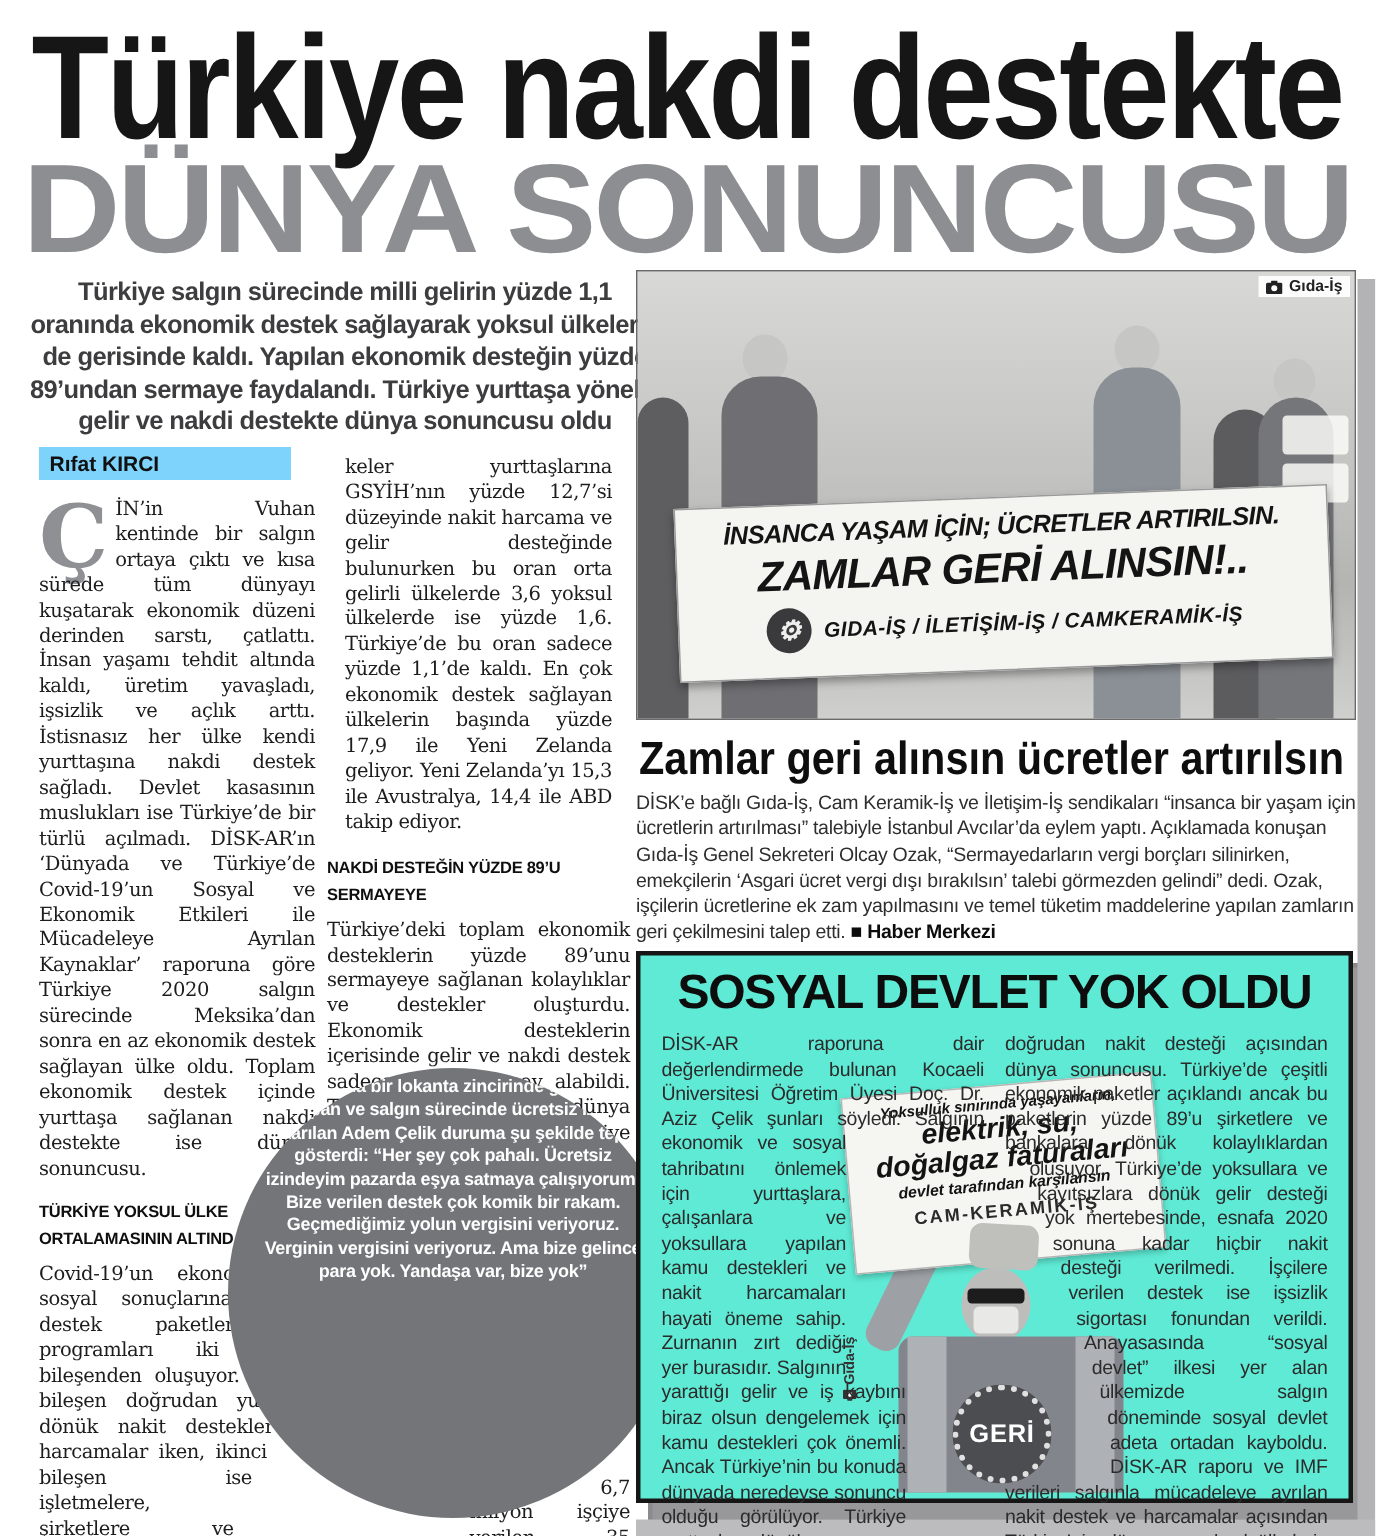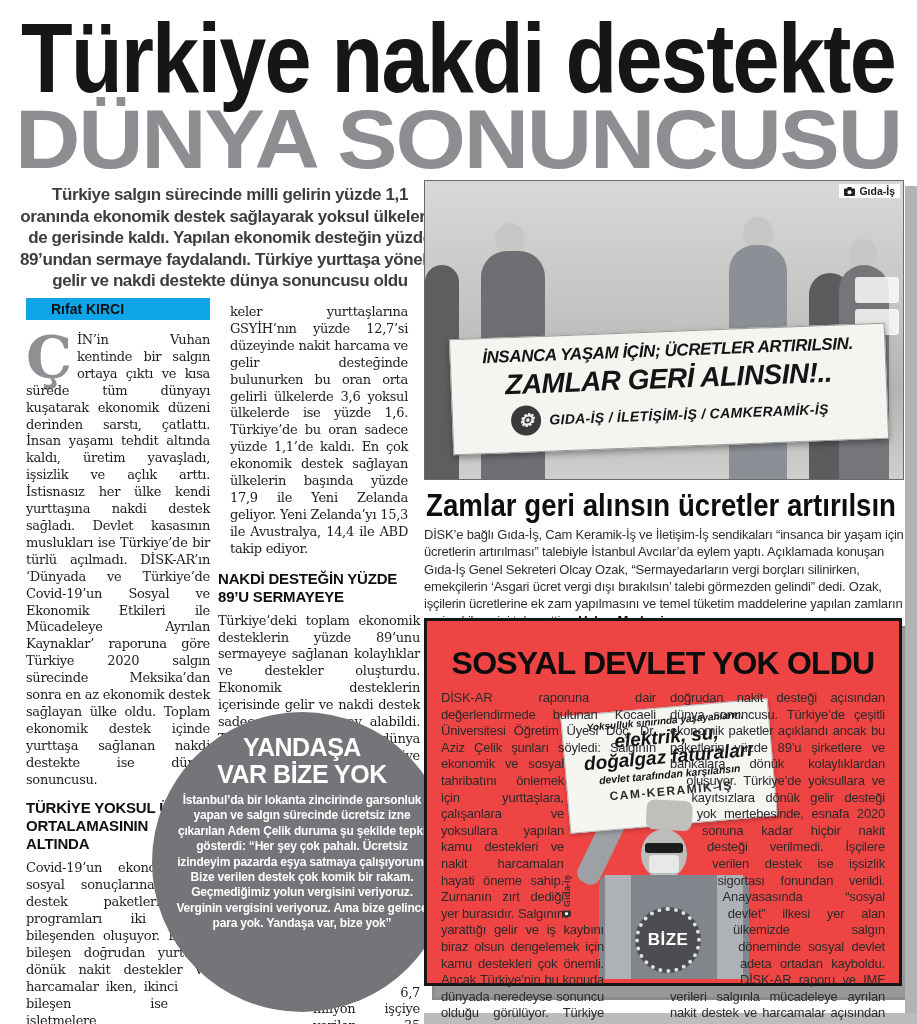--- a/index.html
+++ b/index.html
@@ -8,31 +8,31 @@
   svg text{font-family:"Liberation Sans",sans-serif;}
 
   
   .hl-svg{position:absolute;left:0;top:0;}
   .hl1{font-weight:bold;fill:#161616;letter-spacing:-2px;}
   .hl2{font-weight:bold;fill:#8d8e91;letter-spacing:-2px;}
 
   
   .lede{position:absolute;left:16px;top:184px;width:428px;text-align:center;
         font-size:17px;line-height:21.5px;font-weight:600;color:#3d3d3f;letter-spacing:-0.4px;}
-  .byline{position:absolute;left:26px;top:298px;width:184px;box-sizing:border-box;
-          background:#0ea5e9;color:#101010;font-size:14px;font-weight:700;padding:3px 25px;}
+  .byline{position:absolute;left:26px;top:298px;width:168px;box-sizing:border-box;
+          background:#7dd3fc;color:#101010;font-size:14px;font-weight:700;padding:3px 7px;}
 
   
   .artcol{position:absolute;font-family:"DejaVu Serif",serif;font-size:13px;line-height:16.9px;
           color:#1d1d1d;text-align:justify;letter-spacing:-0.3px;}
   .col1{left:26px;top:332px;width:184px;}
   .col2{left:218px;top:292px;width:202px;}
   .dropcap{float:left;font-size:58px;line-height:46px;font-weight:700;color:#8f9094;
            margin:3px 5px 0 0;}
-  .subhead{font-family:"Liberation Sans",sans-serif;font-weight:800;font-size:15px;
+  .subhead{font-family:"Liberation Sans",sans-serif;font-weight:800;font-size:11px;
            line-height:18px;color:#0f0f0f;margin:11px 0 7px;text-align:left;letter-spacing:-0.2px;}
   .spacer-c1{float:right;width:70px;height:248px;shape-outside:circle(150px at 162px 118px);}
   .spacer-c2{float:left;width:95px;height:252px;shape-outside:circle(152px at 84px 112px);}
 
   
   .pullquote{position:absolute;left:152px;top:712px;width:300px;height:300px;border-radius:50%;
              background:#747579;color:#fff;text-align:center;overflow:hidden;z-index:0;}
   .pq-title{font-size:25px;font-weight:800;line-height:27px;letter-spacing:-0.5px;margin-top:22px;}
   .pq-body{font-size:12px;font-weight:700;line-height:15.4px;padding:5px 20px 0;letter-spacing:-0.2px;}
 
@@ -57,23 +57,23 @@
                display:flex;align-items:center;justify-content:center;font-size:18px;flex:0 0 auto;}
 
   
   .cap-title-svg{position:absolute;left:424px;top:486px;}
   .capT{font-weight:bold;fill:#0e0e0e;}
   .cap-body{position:absolute;left:424px;top:526px;width:482px;
             font-size:13px;line-height:17.3px;color:#2e2e2e;font-weight:500;letter-spacing:-0.2px;}
   .cap-body b{color:#0c0c0c;}
 
   
-  .box{position:absolute;left:424px;top:618px;width:478px;height:368px;background:#ef4444;
+  .box{position:absolute;left:424px;top:634px;width:478px;height:368px;background:#5eead4;
        border:3px solid #161616;box-shadow:11px 11px 0 #98989b, 11px 11px 0 3px #8b8b8e;
-       box-sizing:border-box;padding:22px 14px;}
+       box-sizing:border-box;padding:4px 14px;}
   .box-title{text-align:center;font-size:32px;font-weight:800;letter-spacing:-0.8px;
              color:#0d0d0d;margin:2px 0 8px;}
   .box-cols{display:flex;gap:14px;position:relative;z-index:2;}
   .bcol{width:215px;font-size:13px;line-height:16.6px;color:#2b2b2b;text-align:justify;letter-spacing:-0.2px;}
   .spacer-placard{float:right;width:92px;height:272px;
                   shape-outside:polygon(0px 0px,92px 0px,92px 272px,40px 272px,40px 150px,0px 150px);}
   .spacer-arm{float:left;width:70px;height:230px;
               shape-outside:polygon(0px 0px,6px 0px,70px 205px,70px 230px,0px 230px);}
 
   
@@ -130,24 +130,20 @@
     <p style="margin:0"><span>Covid-19’un ekonomik ve sosyal sonuçlarına dönük destek paketleri ve programları iki temel bileşenden oluşuyor. Birinci bileşen doğrudan yurttaşa dönük</span><span class="spacer-c1"></span> <span>nakit destekler ve harcamalar iken, ikinci bileşen ise işletmelere, şirketlere ve bankalara (sermayeye) sağlanan finansman desteklerinden ve çeşitli mali kolaylıklardan oluşuyor. Ülkelerin yaptığı nakdi destekler gayri safi yurt içi hasılaya (GSYİH) oranlanarak hesaplanıyor. Buna göre zengin ül-</span></p>
   </div>
 
   <div class="artcol col2">
     <p style="margin:12px">keler yurttaşlarına GSYİH’nın yüzde 12,7’si düzeyinde nakit harcama ve gelir desteğinde bulunurken bu oran orta gelirli ülkelerde 3,6 yoksul ülkelerde ise yüzde 1,6. Türkiye’de bu oran sadece yüzde 1,1’de kaldı. En çok ekonomik destek sağlayan ülkelerin başında yüzde 17,9 ile Yeni Zelanda geliyor. Yeni Zelanda’yı 15,3 ile Avustralya, 14,4 ile ABD takip ediyor.</p>
     <div class="subhead">NAKDİ DESTEĞİN YÜZDE 89’U SERMAYEYE</div>
     <p style="margin:0"><span>Türkiye’deki toplam ekonomik desteklerin yüzde 89’unu sermayeye sağlanan kolaylıklar ve destekler oluşturdu. Ekonomik desteklerin içerisinde gelir ve nakdi destek sadece yüzde 11 pay alabildi. Türkiye bu istatistikle dünya sonuncusu oldu. Yani Türkiye yurttaşa yönelik en az destek sağlayan ülke konumunda. Bakanlıkların verilerine göre Türkiye’de Covid-19 kapsamında 2020 yılında yapılan toplam nakidi destek 42,8 milyar lira. Ücretsiz izne çıkarılan,</span><span class="spacer-c2"></span> <span>kısa çalışma ödeneği kapsamına alınan ve işsizlik sigortası fonundan yararlanan toplam 6,7 milyon işçiye verilen 35 milyar liralık destek İşsizlik Sigorta Fonu’ndan sağlandı. Geriye kalan yaklaşık 6,4 milyar Sosyal Yardımlaşma ve Dayanışma Fonundan ve 2 milyar TL’si ise bağış kampanyasından sağlandı.</span></p>
   </div>
 
   <div class="pullquote">
-    <div class="pq-title">
-      <div>YANDAŞA</div>
-      <div>VAR BİZE YOK</div>
-    </div>
     <div class="pq-body">İstanbul’da bir lokanta zincirinde garsonluk yapan ve salgın sürecinde ücretsiz izne çıkarılan Adem Çelik duruma şu şekilde tepki gösterdi: “Her şey çok pahalı. Ücretsiz izindeyim pazarda eşya satmaya çalışıyorum. Bize verilen destek çok komik bir rakam. Geçmediğimiz yolun vergisini veriyoruz. Verginin vergisini veriyoruz. Ama bize gelince para yok. Yandaşa var, bize yok”</div>
   </div>
 
   <div class="photo">
     <div class="fig" style="left:0;top:84px;width:34px;height:216px;background:#5e5e61;"></div>
     <div class="head" style="left:70px;top:42px;width:30px;height:32px;"></div>
     <div class="fig" style="left:56px;top:70px;width:64px;height:230px;background:#6f6f73;"></div>
     <div class="head" style="left:318px;top:36px;width:30px;height:32px;"></div>
     <div class="fig" style="left:304px;top:64px;width:58px;height:236px;background:#8b9096;"></div>
     <div class="fig" style="left:384px;top:92px;width:42px;height:208px;background:#5c5c5f;"></div>
@@ -195,21 +191,21 @@
         <div class="plc5">CAM-KERAMİK-İŞ</div>
         <div class="hand-overlay"></div>
       </div>
       <div class="man-head"></div>
       <div class="sunglasses"></div>
       <div class="mask"></div>
       <div class="vest">
         <div class="vest-strap" style="left:6px;"></div>
         <div class="vest-strap" style="right:6px;"></div>
       </div>
-      <div class="disk-logo">BİZE</div>
+      <div class="disk-logo">GERİ</div>
       <div class="box-photo-credit">
         <svg width="9" height="8" viewBox="0 0 11 9">
           <rect x="0" y="1.5" width="11" height="7.5" rx="1" fill="#333"></rect>
           <rect x="3.4" y="0" width="4.2" height="2.4" rx="0.6" fill="#333"></rect>
           <circle cx="5.5" cy="5.2" r="2" fill="#fff"></circle>
         </svg>
         <span>Gıda-İş</span>
       </div>
     </div>
   </div>

